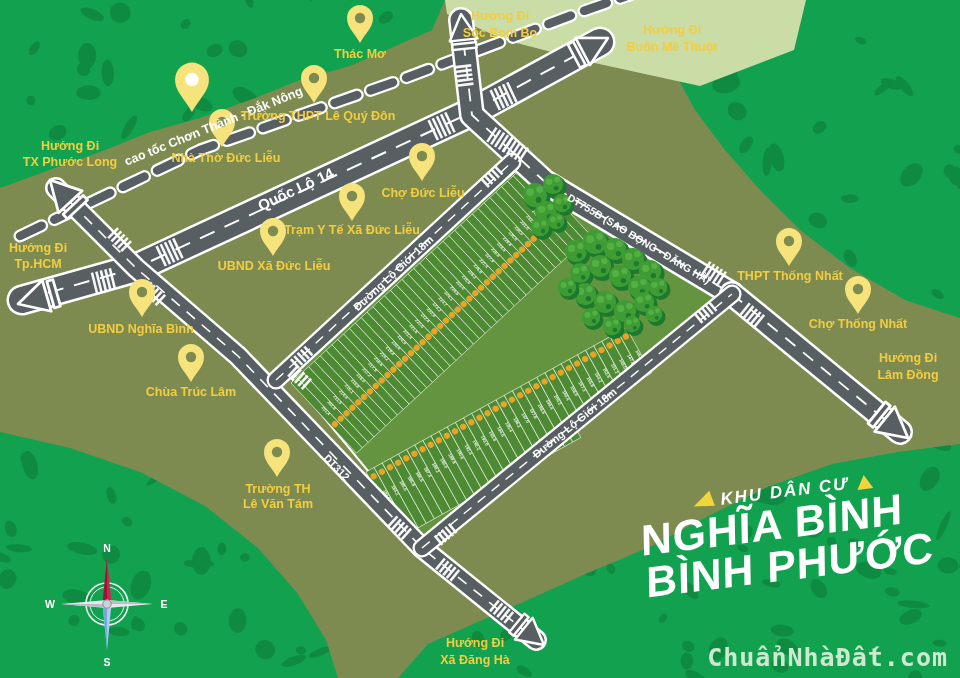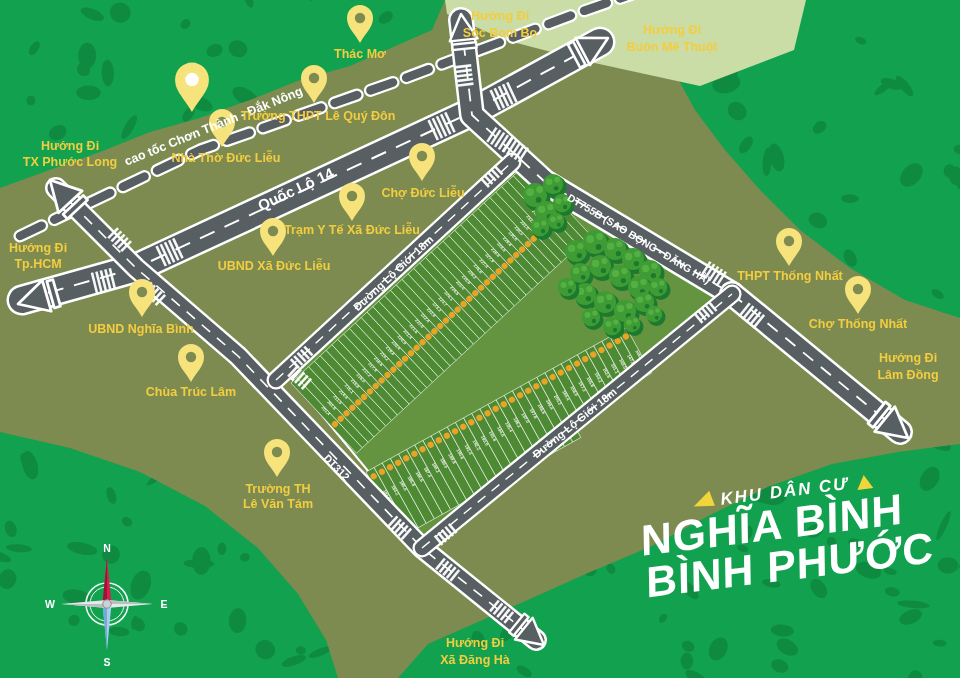--- a/index.html
+++ b/index.html
@@ -1110,13 +1110,14 @@
 <div class="title-block">
   <div class="title-kicker">
     <span class="tri-left"></span>
     <span>KHU DÂN CƯ</span>
     <span class="tri-up"></span>
   </div>
   <div class="title-big">NGHĨA BÌNH</div>
   <div class="title-big">BÌNH PHƯỚC</div>
 </div>
 
+<div class="watermark">ChuẩnNhàĐất.com</div>
 </div>
 
 </body></html>

